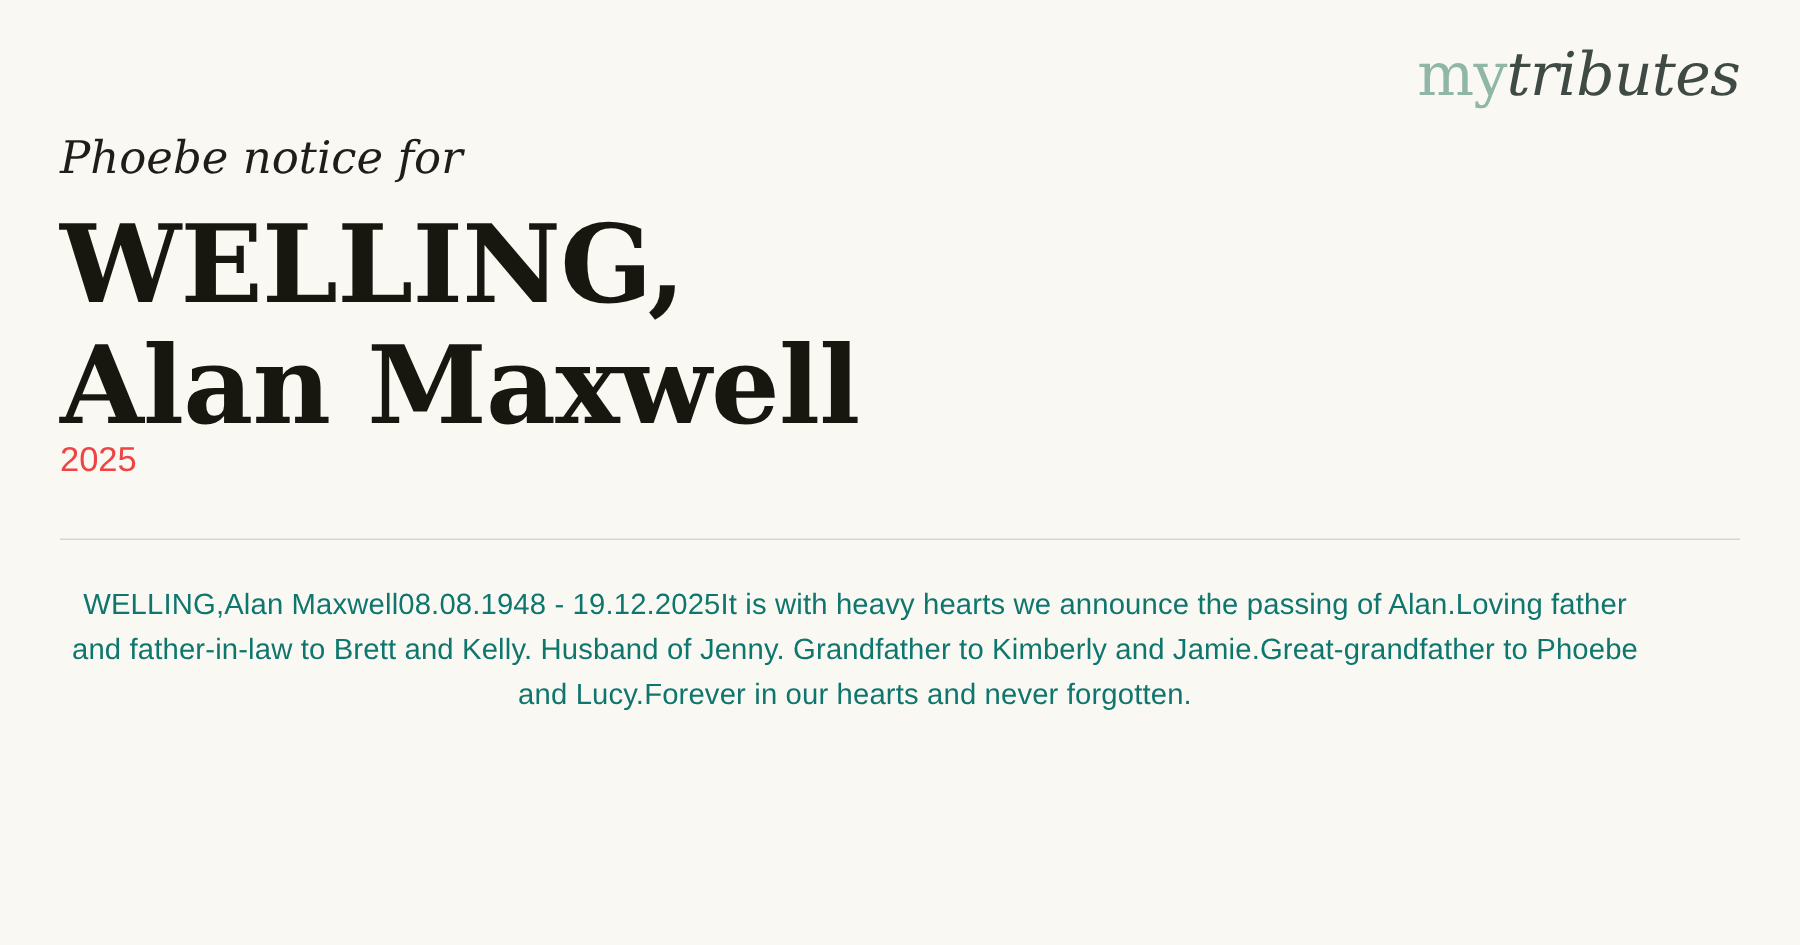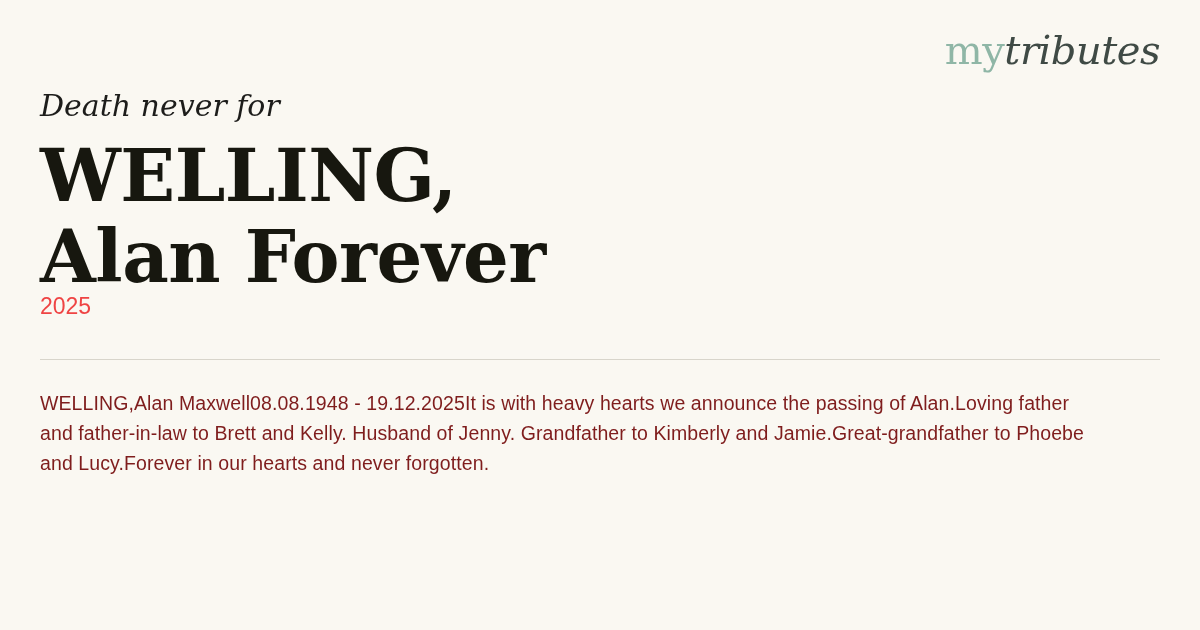--- a/index.html
+++ b/index.html
@@ -84,38 +84,39 @@
     height: 1px;
     background: #d8d5cb;
   }
   .body-text {
     position: absolute;
     top: 388px;
     left: 40px;
     width: 1060px;
     font-size: 19.5px;
     line-height: 30px;
-    color: #7f1d1d;
+    color: #0f766e;
     letter-spacing: 0.1px;
+    text-align: center;
   }
 </style>
 </head>
 <body>
 
 <div class="page">
 
   <div class="brand">
     <span class="brand-my">my</span><span class="brand-tributes">tributes</span>
   </div>
 
-  <div class="kicker">Death never for</div>
+  <div class="kicker">Phoebe notice for</div>
 
   <h1 class="title">
     <span class="line">WELLING,</span>
-    <span class="line">Alan Forever</span>
+    <span class="line">Alan Maxwell</span>
   </h1>
 
   <div class="year">2025</div>
 
   <div class="divider"></div>
 
   <div class="body-text">WELLING,Alan Maxwell08.08.1948 - 19.12.2025It is with heavy hearts we announce the passing of Alan.Loving father and father-in-law to Brett and Kelly.  Husband of Jenny.  Grandfather to Kimberly and Jamie.Great-grandfather to Phoebe and Lucy.Forever in our hearts and never forgotten.</div>
 
 </div>
 

